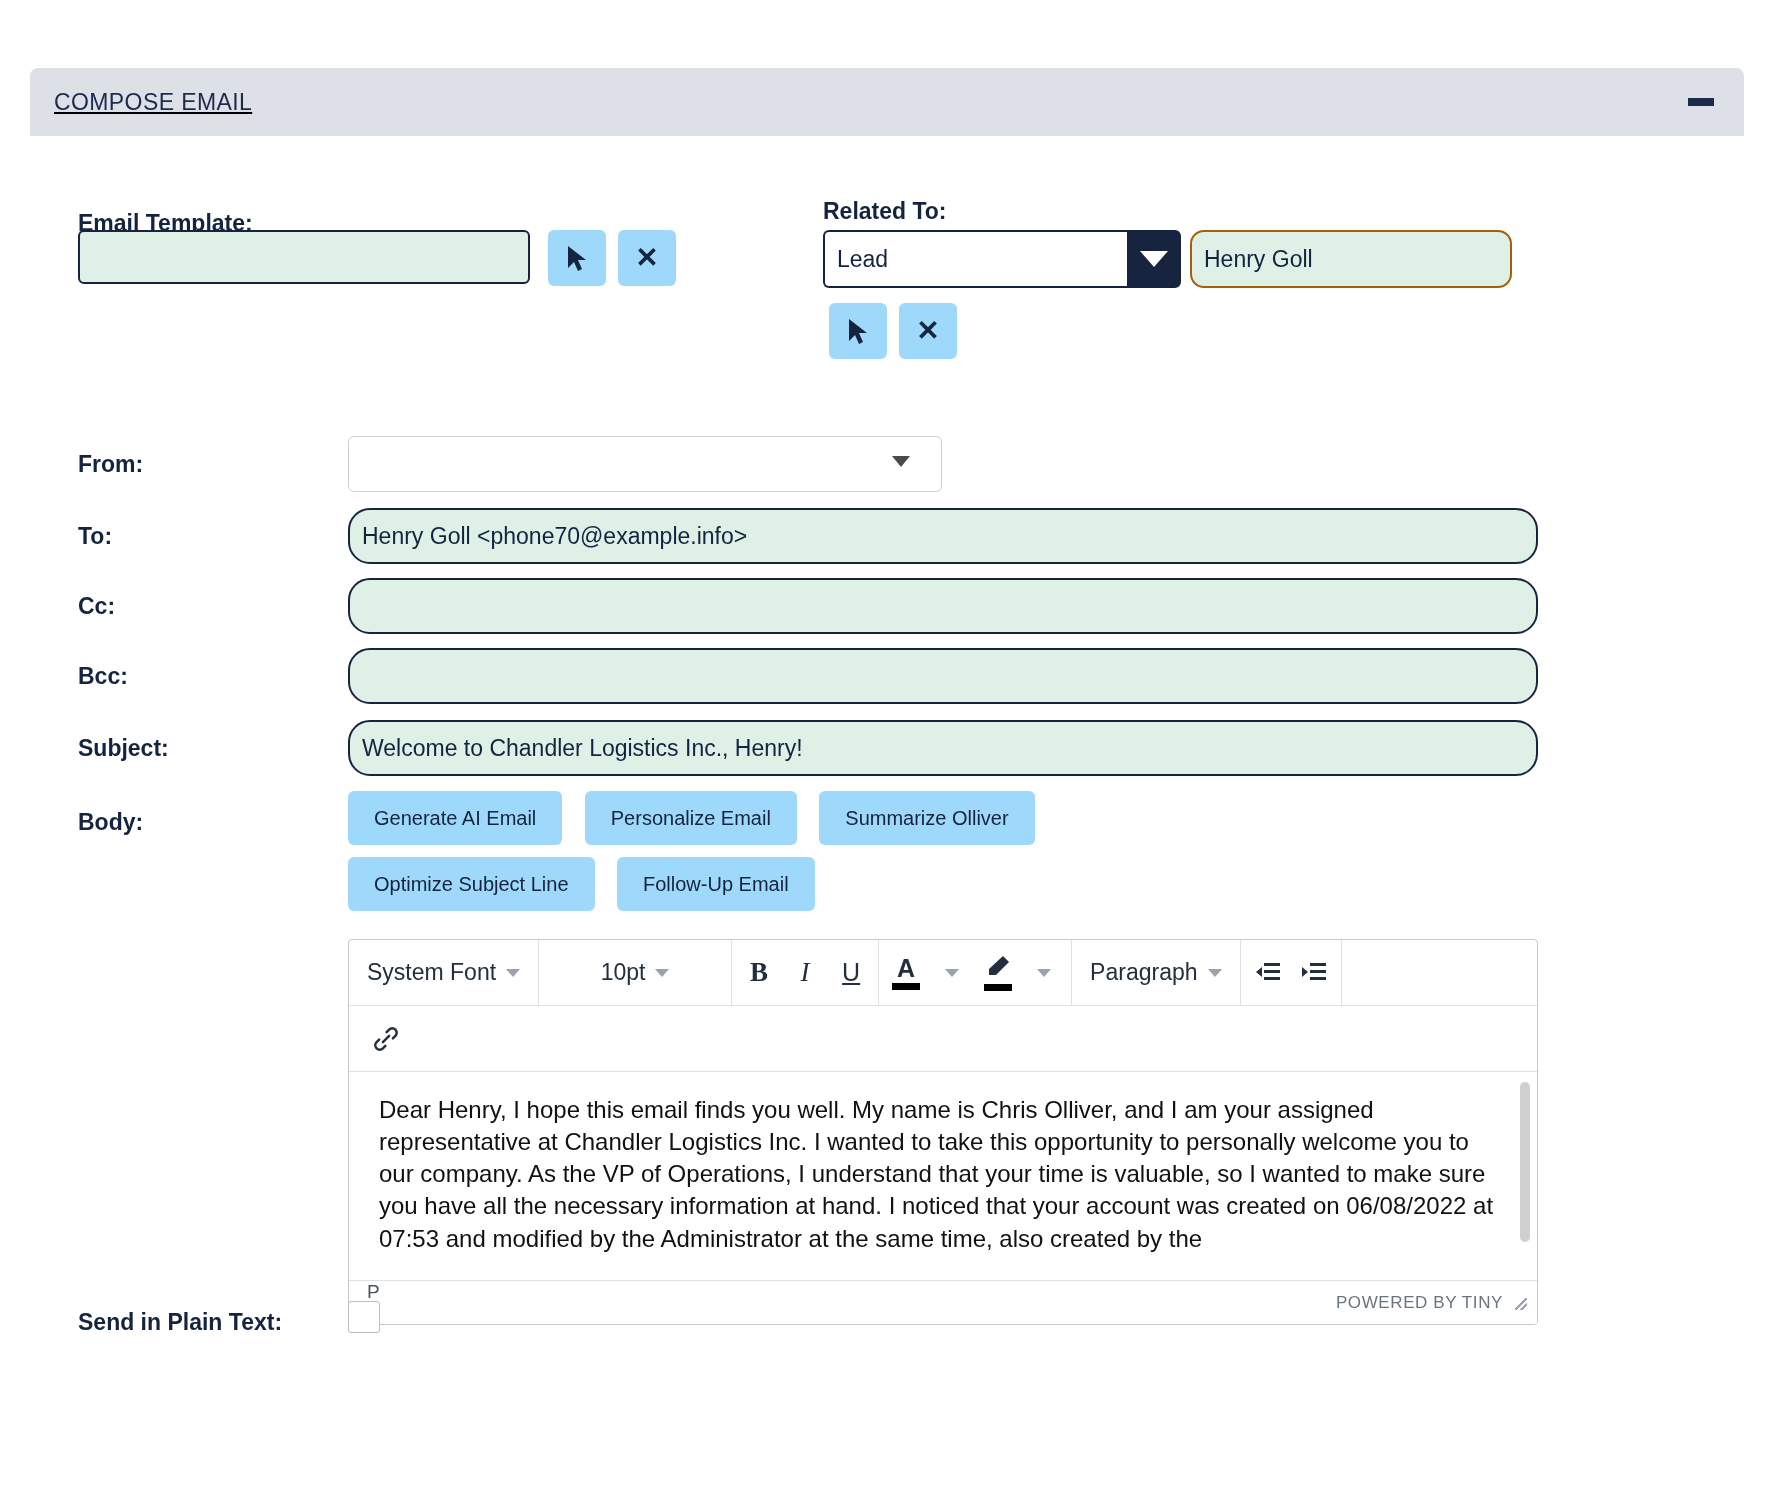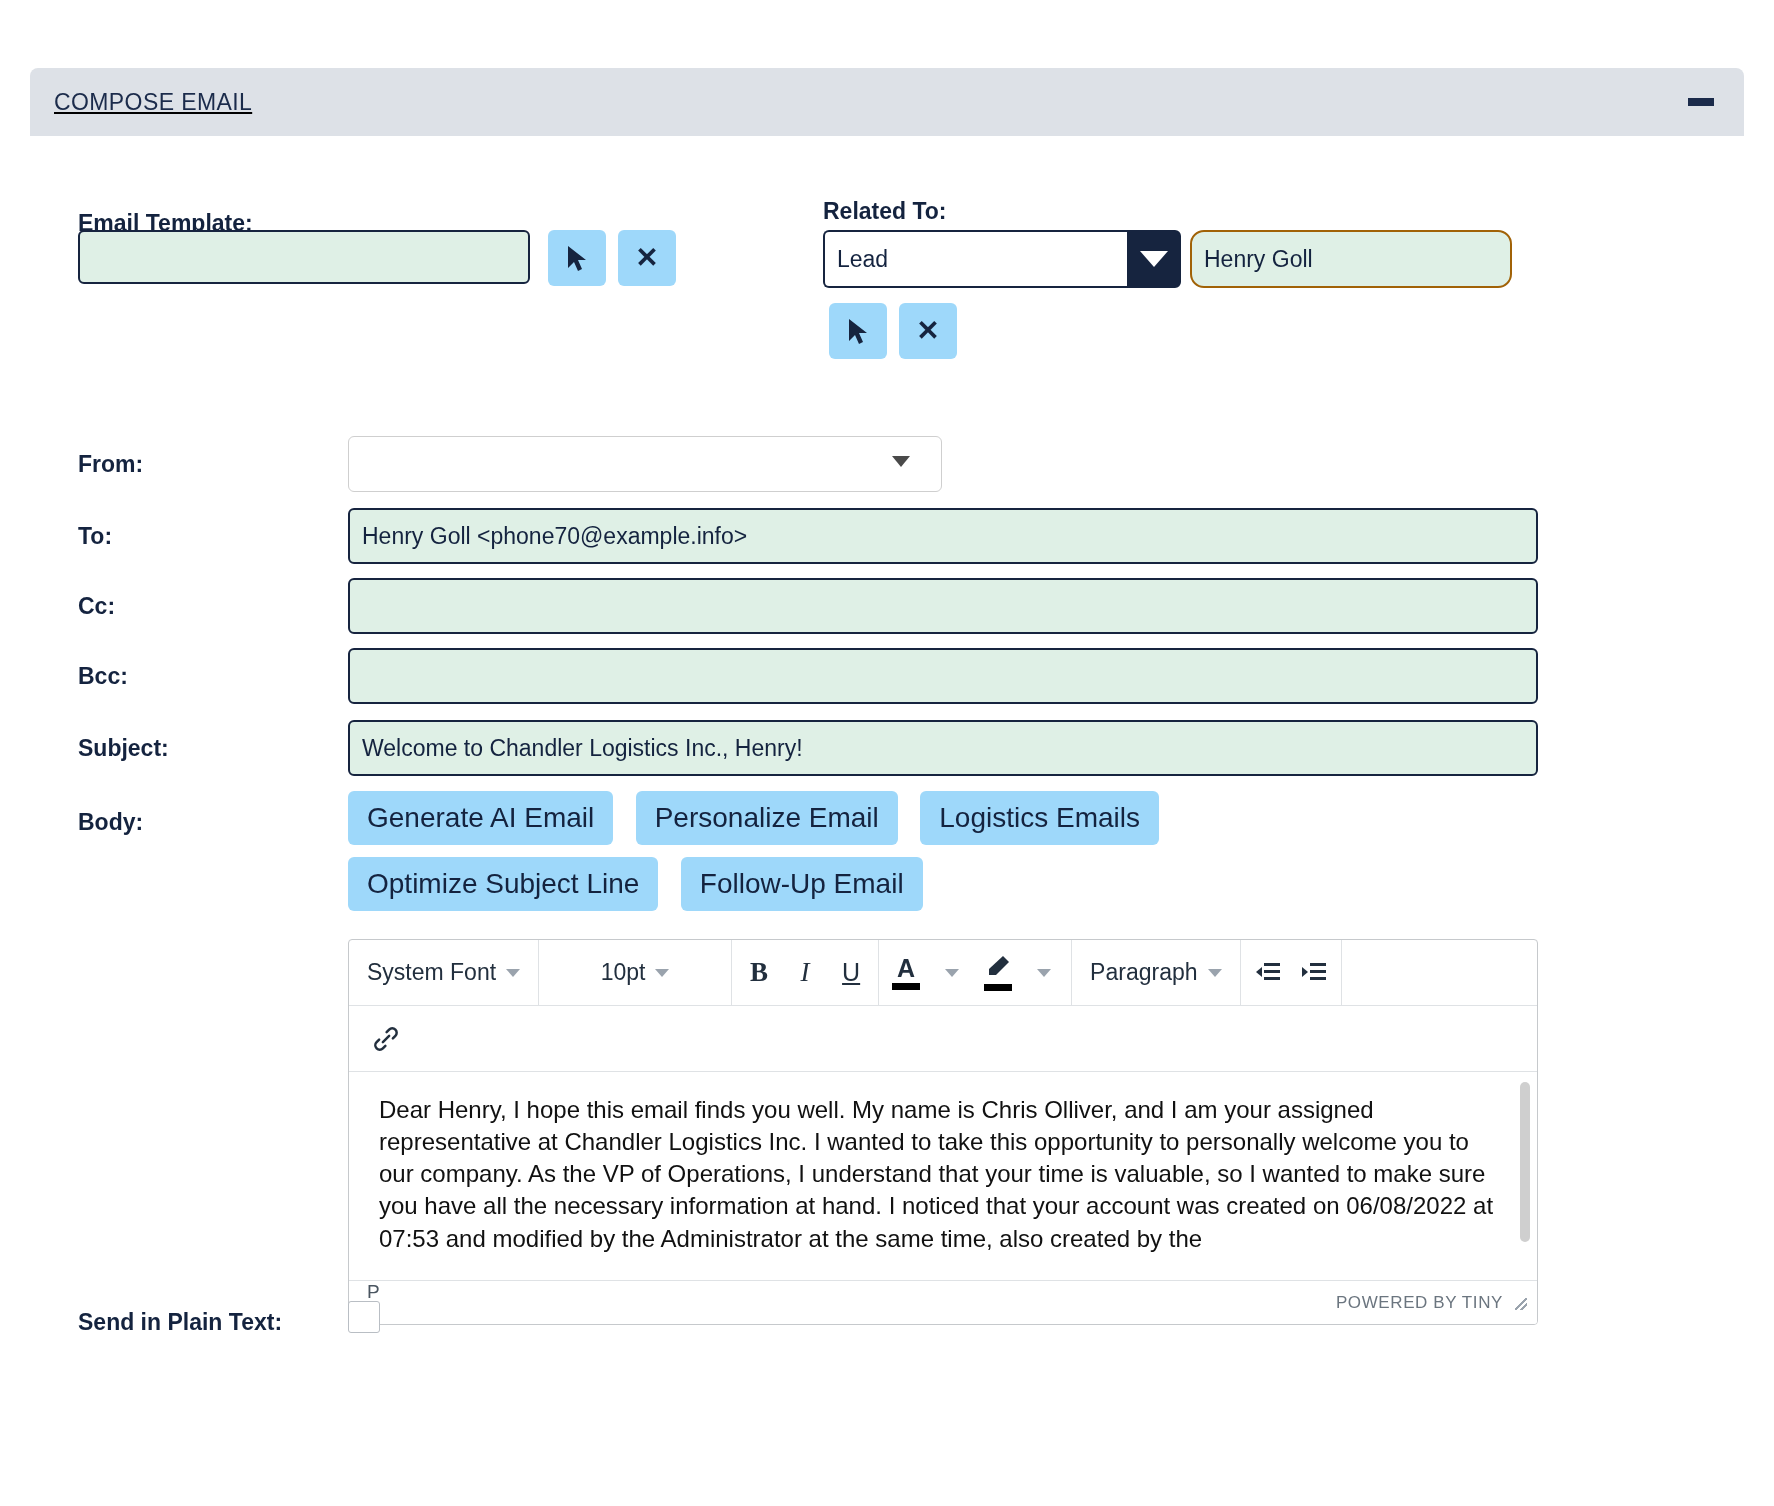--- a/index.html
+++ b/index.html
@@ -190,40 +190,40 @@
     border-left: 9px solid transparent;
     border-right: 9px solid transparent;
     border-top: 11px solid #4a4a4a;
     pointer-events: none;
   }
 
   .to-row { top: 372px; height: 56px; }
   .cc-row { top: 442px; height: 56px; }
   .bcc-row { top: 512px; height: 56px; }
   .subj-row { top: 584px; height: 56px; }
-  .to-row .fi, .cc-row .fi, .bcc-row .fi, .subj-row .fi { top: 0; height: 56px; }
+  .to-row .fi, .cc-row .fi, .bcc-row .fi, .subj-row .fi { top: 0; height: 56px; border-radius: 22px; }
 
   
   .body-row { top: 655px; }
   .body-row > .label { top: 18px; transform: none; }
 
   .ai-buttons {
     position: absolute;
     left: 318px; top: 0;
     width: 1200px;
   }
   .ai-btn {
     display: inline-block;
     background: #9ed8fa;
     color: #14233f;
     border: none;
     border-radius: 6px;
-    font-size: 28px;
-    font-family: "Liberation Sans", sans-serif;
-    padding: 0 19px;
+    font-size: 20px;
+    font-family: "Liberation Sans", sans-serif;
+    padding: 0 26px;
     height: 54px;
     line-height: 54px;
     margin: 0 18px 12px 0;
     cursor: pointer;
   }
 
   
   .editor {
     position: absolute;
     left: 318px; top: 148px;
@@ -423,21 +423,21 @@
         <div class="label">Bcc:</div>
         <input class="fi" type="text" value="" style="">
       </div>
 
       <div class="field-row body-row">
         <div class="label">Body:</div>
 
         <div class="ai-buttons">
           <button class="ai-btn">Generate AI Email</button>
           <button class="ai-btn">Personalize Email</button>
-          <button class="ai-btn">Logistics Emails</button>
+          <button class="ai-btn">Summarize Olliver</button>
           <br>
           <button class="ai-btn">Optimize Subject Line</button>
           <button class="ai-btn">Follow-Up Email</button>
         </div>
 
         <div class="editor">
 
           <div class="tb-row">
             <div class="tb-group">
               <div class="tb-item">

